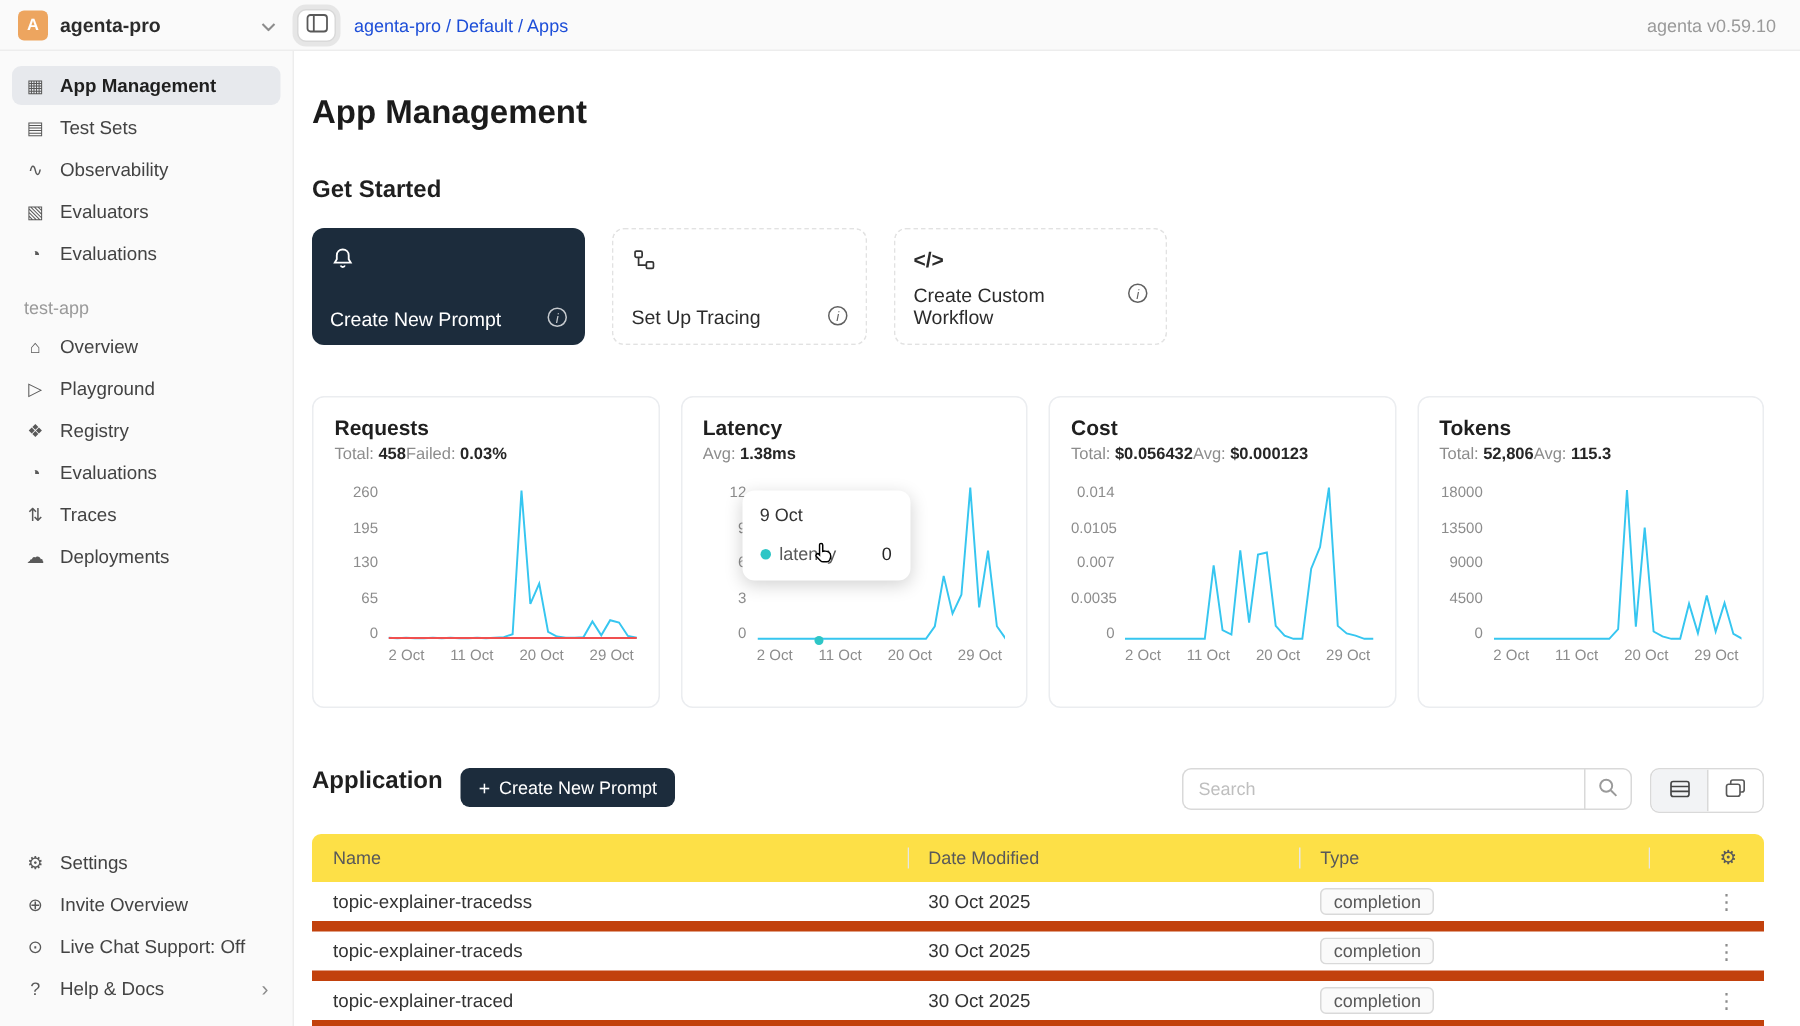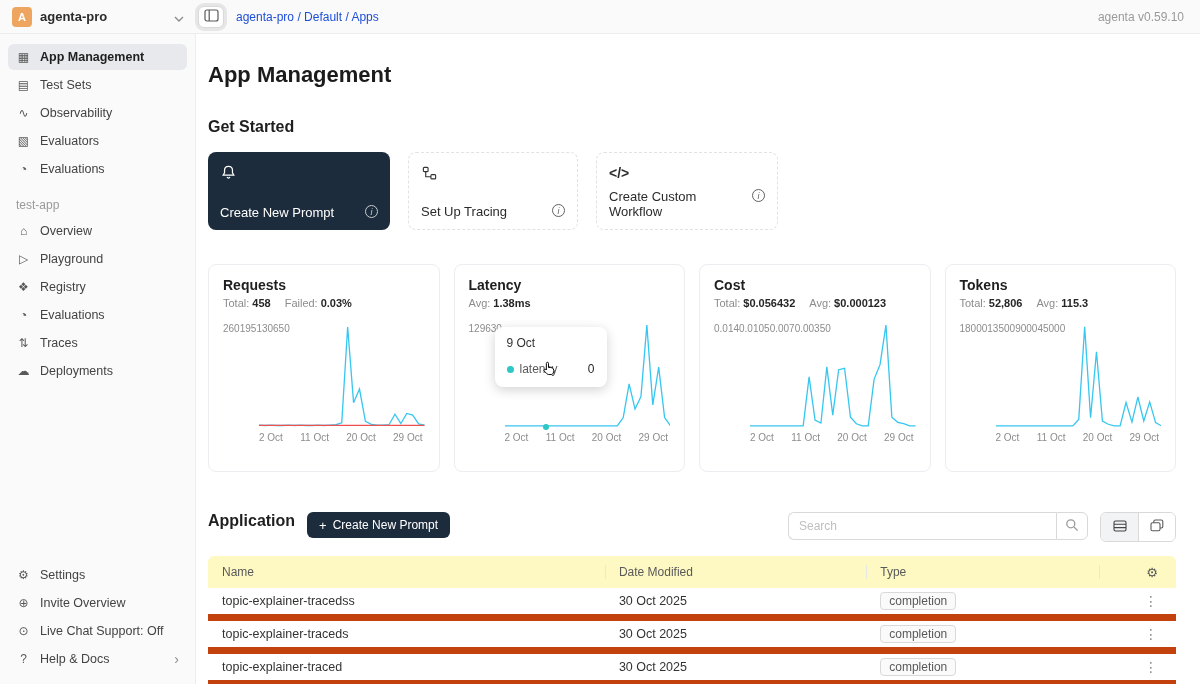--- a/index.html
+++ b/index.html
@@ -41,24 +41,24 @@
   .gs-card.dark{background:#1c2c3c;border:none;color:#fff}
   .gs-icon{height:20px;display:flex;align-items:center;font-size:14px;font-weight:600}
   .gs-label-row{display:flex;align-items:flex-start;justify-content:space-between;font-size:13px;font-weight:500}
   .info-dot{width:13px;height:13px;border:1px solid currentColor;border-radius:50%;font-size:9px;
     font-style:italic;display:flex;align-items:center;justify-content:center;opacity:.75;flex:none}
   
   .metrics{display:flex;gap:14px;margin-top:34px}
   .metric-card{flex:1;height:208px;border:1px solid #ebedf0;border-radius:8px;background:#fff;
     padding:12px 14px;position:relative}
   .m-title{font-size:14px;font-weight:600;color:#1f1f1f}
-  .m-stats{display:flex;gap:14px;margin-top:4px;font-size:11px;color:#8c8c8c}
+  .m-stats{display:flex;margin-top:4px;font-size:11px;color:#8c8c8c}
   .m-stat-value{color:#262626;font-weight:700;margin-left:3px}
   .m-body{display:flex;margin-top:14px}
-  .m-yaxis{width:36px;height:105px;display:flex;flex-direction:row;justify-content:space-between;
+  .m-yaxis{width:36px;height:105px;display:flex;flex-direction:column;justify-content:space-between;
     font-size:10px;color:#8c8c8c;text-align:right;padding-right:7px}
   .m-plot{flex:1;height:105px;position:relative}
   .m-plot svg{width:100%;height:100%;display:block}
   .m-xaxis{display:flex;justify-content:space-between;margin:4px 2px 0 36px;font-size:10px;color:#8c8c8c}
   .hover-dot{position:absolute;width:6px;height:6px;border-radius:50%;background:#2ec6c6;bottom:-2px}
   .chart-tooltip{position:absolute;left:40px;top:62px;width:112px;background:#fff;border-radius:8px;
     box-shadow:0 3px 12px rgba(0,0,0,.18);padding:9px 12px 11px;z-index:3}
   .tip-date{font-size:12px;color:#333}
   .tip-row{display:flex;align-items:center;gap:6px;margin-top:12px;font-size:12px}
   .tip-dot{width:7px;height:7px;border-radius:50%;background:#2ec6c6;flex:none}
@@ -81,21 +81,21 @@
   .search-input::placeholder{color:#bfbfbf}
   .search-btn{width:32px;height:28px;border:1px solid #d9d9d9;border-radius:0 6px 6px 0;background:#fff;
     display:flex;align-items:center;justify-content:center;cursor:pointer}
   .view-toggle{display:flex;border:1px solid #d9d9d9;border-radius:6px;overflow:hidden}
   .vt-btn{width:37px;height:28px;background:#fff;border:none;display:flex;align-items:center;
     justify-content:center;cursor:pointer}
   .vt-btn.active{background:#f2f3f5}
   .vt-btn + .vt-btn{border-left:1px solid #d9d9d9}
   
   .table{margin-top:14px;font-size:12.5px}
-  .t-head{display:flex;background:#fef9c3;height:32px;align-items:center;color:#595959;font-size:12px;
+  .t-head{display:flex;background:#fde047;height:32px;align-items:center;color:#595959;font-size:12px;
     border-radius:6px 6px 0 0}
   .t-row{display:flex;height:33px;align-items:center;border-bottom:7px solid #c2410c;cursor:pointer;color:#333}
   .t-cell{padding:0 14px;white-space:nowrap;overflow:hidden}
   .c-name{width:41%}.c-date{width:27%}.c-type{width:24%}
   .c-act{width:8%;display:flex;justify-content:flex-end;padding-right:18px}
   .t-head .t-cell{position:relative;height:100%;display:flex;align-items:center}
   .t-head .t-cell + .t-cell::before{content:"";position:absolute;left:0;top:9px;bottom:9px;width:1px;background:#e6e6e6}
   .tag{display:inline-block;border:1px solid #d9d9d9;background:#fafafa;border-radius:4px;
     padding:1px 8px;font-size:12px;color:#595959}
   .dots{color:#8c8c8c;font-size:14px;cursor:pointer}

